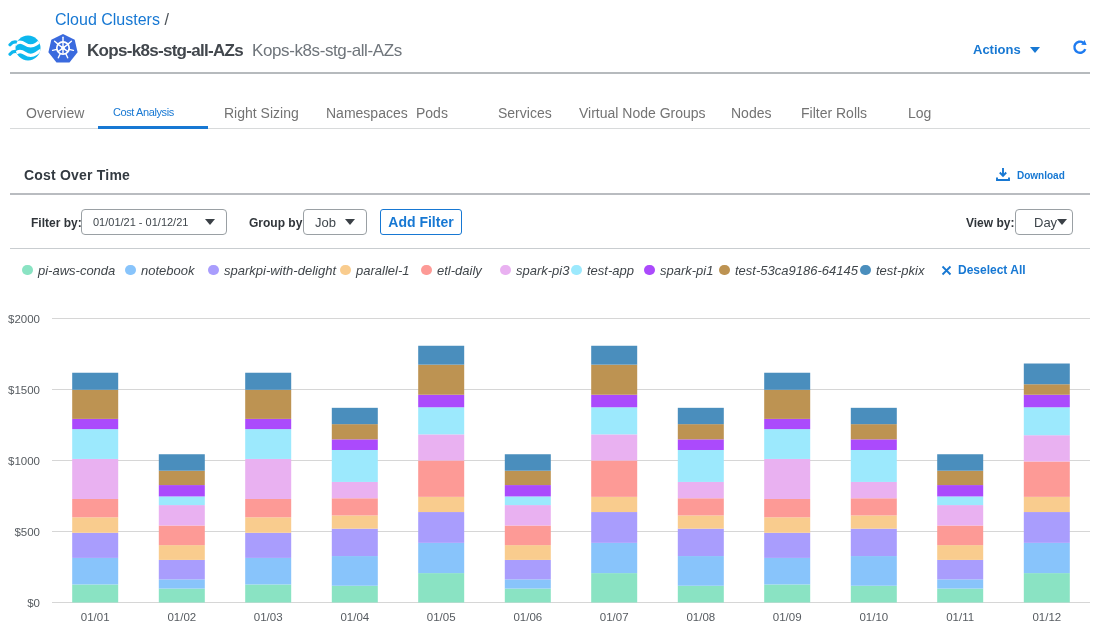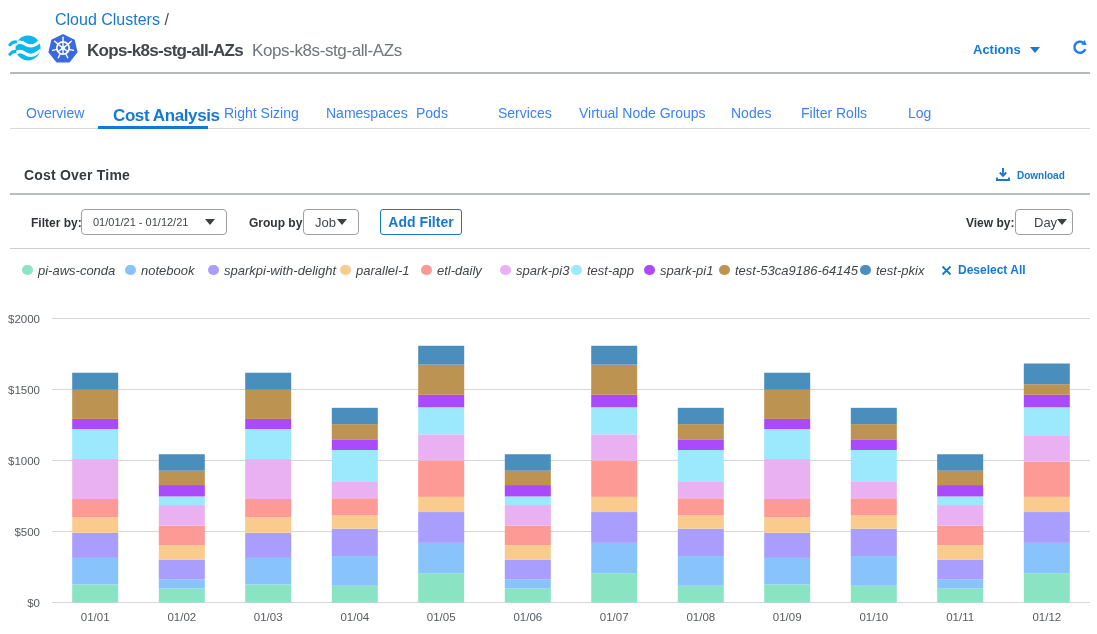--- a/index.html
+++ b/index.html
@@ -9,22 +9,22 @@
   .crumb { left:11px; top:11px; font-size:16px; color:#1778d3;margin-left:44px; }
   .crumb .sep { color:#4a5056; }
   .ocean { left:8px; top:34px; }
   .k8s { left:48px; top:33px; }
   .title { left:87px; top:41px; font-size:17px; font-weight:bold; color:#42474d; letter-spacing:-0.7px; }
   .subtitle { left:252px; top:41px; font-size:17px; color:#6f757b; letter-spacing:-0.4px; }
   .actions { left:973px; top:42px; font-size:13px; font-weight:bold; color:#1778d3; }
   .actions .car { display:inline-block; width:0; height:0; border-left:5.5px solid transparent; border-right:5.5px solid transparent; border-top:6.5px solid #1778d3; margin-left:9px; vertical-align:1.5px; }
   .refresh { left:1072px; top:39px; }
   .hdr-line { left:10px; top:72px; width:1080px; height:2px; background:#b6babd; }
-  .tab { position:absolute; top:105px; font-size:14px; color:#3b82f6; }
-  .tab.active { color:#1778d3; font-weight:bold; font-size:17px; letter-spacing:-0.4px; top:105.5px; }
+  .tab { position:absolute; top:105px; font-size:14px; color:#737373; }
+  .tab.active { color:#1778d3; font-weight:normal; font-size:11px; letter-spacing:-0.4px; top:105.5px; }
   .underline { left:98px; top:126px; width:110px; height:3px; background:#1778d3; }
   .tab-line { left:10px; top:128px; width:1080px; height:1px; background:#d8dadb; }
   .cot { left:24px; top:167px; font-size:14px; font-weight:bold; color:#333a41; letter-spacing:0.2px; }
   .download { left:996px; top:167px; font-size:10px; font-weight:bold; color:#1778d3; }
   .filter-top { left:10px; top:193px; width:1080px; height:2px; background:#b9bcc0; }
   .filter-bot { left:10px; top:248px; width:1080px; height:1px; background:#c9cdd0; }
   .flabel { font-size:12px; font-weight:bold; color:#30353a; top:216px;padding-left:6px; }
   .sel { position:absolute; top:209px; height:26px; border:1px solid #9aa0a4; border-radius:4px; background:#fff; font-size:12px; color:#3f464c; display:flex; align-items:center; white-space:nowrap; }
   .sel .car { width:0; height:0; border-left:5.5px solid transparent; border-right:5.5px solid transparent; border-top:6.5px solid #3a4046; margin-left:auto; }
   .addfilter { position:absolute; left:380px; top:209px; width:82px; height:26px; border:1px solid #1778d3; border-radius:3px; font-size:14px; font-weight:bold; color:#1778d3; display:flex; align-items:center; justify-content:center; background:#fff; }
@@ -90,21 +90,21 @@
 <div class="abs cot">Cost Over Time</div>
 <div class="abs download"><svg width="14" height="15" viewBox="0 0 14 15" style="vertical-align:-3px;margin-right:7px">
       <path d="M7,1 L7,8.5 M3.8,5.5 L7,8.8 L10.2,5.5" stroke="#1778d3" stroke-width="1.9" fill="none"></path>
       <path d="M1,10.5 L1,13 L13,13 L13,10.5" stroke="#1778d3" stroke-width="1.9" fill="none"></path>
     </svg>Download</div>
 <div class="abs filter-top"></div>
 <div class="abs filter-bot"></div>
 <div class="abs flabel" style="left:25px">Filter by:</div>
 <div class="sel" style="left:81px; width:146px; padding:0 11px; font-size:11px;">01/01/21 - 01/12/21<span class="car"></span></div>
 <div class="abs flabel" style="left:243px">Group by:</div>
-<div class="sel" style="left:303px; width:56px; padding:0 11px; font-size:13px;">Job<span class="car"></span></div>
+<div class="sel" style="left:303px; width:64px; padding:0 11px; font-size:13px;">Job<span class="car"></span></div>
 <div class="addfilter">Add Filter</div>
 <div class="abs flabel" style="left:960px">View by:</div>
 <div class="sel" style="left:1015px; width:58px; padding:0 18px; font-size:13px;">Day<span class="car"></span></div>
 <div class="lg" style="left:22px"><span class="dot" style="background:#8ae3c3"></span>pi-aws-conda</div>
 <div class="lg" style="left:125px"><span class="dot" style="background:#88c4fb"></span>notebook</div>
 <div class="lg" style="left:208px"><span class="dot" style="background:#a99dfd"></span>sparkpi-with-delight</div>
 <div class="lg" style="left:340px"><span class="dot" style="background:#f9cc8e"></span>parallel-1</div>
 <div class="lg" style="left:421px"><span class="dot" style="background:#fd9a96"></span>etl-daily</div>
 <div class="lg" style="left:500px"><span class="dot" style="background:#e9b1f1"></span>spark-pi3</div>
 <div class="lg" style="left:571px"><span class="dot" style="background:#9ce9fd"></span>test-app</div>

